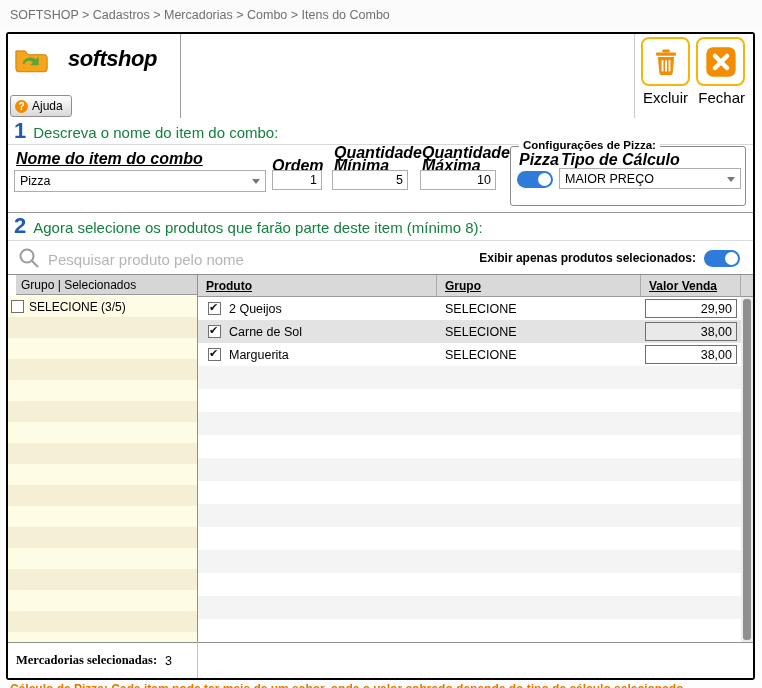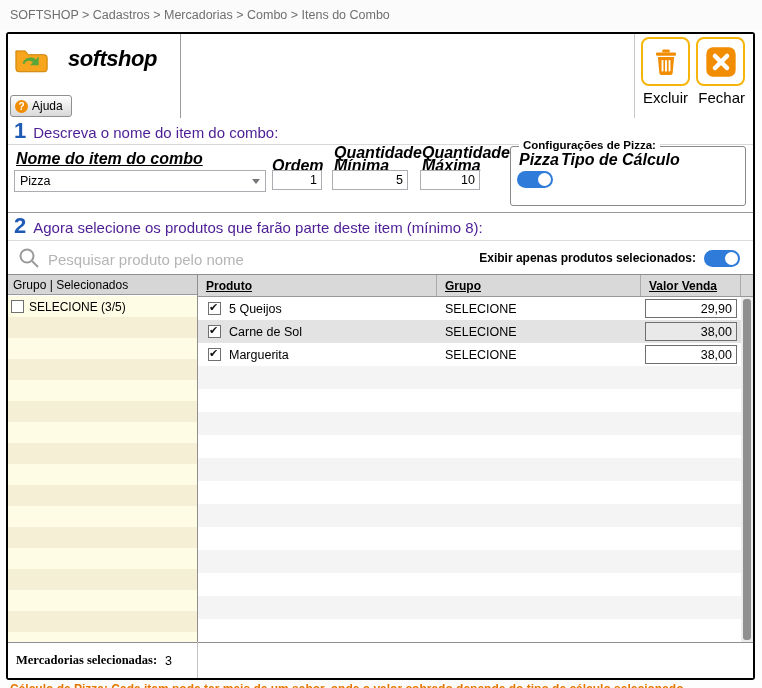--- a/index.html
+++ b/index.html
@@ -24,21 +24,21 @@
     display:flex;align-items:center;justify-content:center;flex:none;}
   .q-icon::after{content:"?";}
   .hdr-sep{position:absolute;left:626px;top:0;width:1px;height:84px;background:#c9c9c9;}
   .tool-btn{position:absolute;top:3px;width:49px;height:49px;border:2px solid #F5B50A;border-radius:8px;
     background:#fff;display:flex;align-items:center;justify-content:center;box-sizing:border-box;}
   .tool-lbl{position:absolute;top:55px;width:49px;text-align:center;font-size:15px;}
   
   .sec-hdr{position:absolute;left:0;width:745px;display:flex;align-items:baseline;gap:7px;padding-left:6px;
     box-sizing:border-box;background:#fff;}
   .sec-num{font-size:22px;font-weight:bold;color:#1F5BB5;line-height:26px;}
-  .sec-title{font-size:15px;color:#4c1d95;}
+  .sec-title{font-size:15px;color:#15803d;}
   #sec1{top:84px;height:27px;border-bottom:1px solid #d8d8d8;}
   #sec2{top:178px;height:28px;border-top:1px solid #999;}
   
   .form{position:absolute;left:0;top:111px;width:745px;height:67px;}
   .flabel{position:absolute;font-size:16px;font-weight:bold;line-height:13px;font-style:italic;}
   .ctrl{position:absolute;box-sizing:border-box;border:1px solid #abadb3;height:22px;font-size:12.5px;
     background:#fff;display:flex;align-items:center;}
   .select{padding-left:5px;padding-right:18px;}
   .chevron{position:absolute;right:5px;top:8px;width:0;height:0;border-left:4px solid transparent;
     border-right:4px solid transparent;border-top:5px solid #777;}
@@ -51,21 +51,21 @@
   .search-row{position:absolute;left:0;top:206px;width:745px;height:35px;border-top:1px solid #dcdcdc;
     border-bottom:1px solid #8f8f8f;box-sizing:border-box;background:#fff;}
   .search-icon{position:absolute;left:10px;top:6px;}
   .search-input{position:absolute;left:38px;top:4px;width:400px;height:26px;border:none;outline:none;
     font-size:15px;font-family:"Liberation Sans",sans-serif;color:#333;background:transparent;}
   .search-input::placeholder{color:#b5b5b5;}
   .filter-label{position:absolute;right:57px;top:10px;font-size:12px;font-weight:bold;}
   .filter-toggle{position:absolute;right:13px;top:9px;}
   
   .content{position:absolute;left:0;top:241px;width:745px;height:367px;}
-  .lpanel{position:absolute;left:0;top:0;width:190px;height:367px;border-right:1px solid #8f8f8f;box-sizing:border-box;}
+  .lpanel{position:absolute;left:0;top:0;width:190px;height:367px;border-right:1px solid #8f8f8f;box-sizing:border-box;padding-left:8px;}
   .lhdr{height:20px;background:#d6d6d6;border-bottom:1px solid #9a9a9a;font-size:12px;display:flex;
     align-items:center;padding-left:5px;box-sizing:border-box;}
   .llist{position:absolute;top:21px;left:0;right:0;bottom:0;
     background:repeating-linear-gradient(to bottom,#fffce6 0 21px,#f5f0d5 21px 42px);}
   .litem{height:21px;display:flex;align-items:center;gap:5px;padding-left:3px;font-size:12px;}
   .cb{width:13px;height:13px;border:1px solid #707070;background:#fff;box-sizing:border-box;position:relative;flex:none;}
   .cb.checked::after{content:"✔";position:absolute;left:0;top:-2px;font-size:11px;color:#111;}
   .tbl{position:absolute;left:190px;top:0;width:555px;height:367px;}
   .thead{display:flex;height:22px;background:#d9d9d9;border-bottom:1px solid #999;font-size:12px;font-weight:bold;box-sizing:border-box;text-decoration:underline;}
   .th{display:flex;align-items:center;padding-left:8px;border-right:1px solid #ababab;box-sizing:border-box;}
@@ -158,27 +158,31 @@
     <span class="flabel" style="left:326px;top:1px;">
       <span style="display:block;">Quantidade</span>
       <span style="display:block;">Mínima</span>
     </span>
     <div class="ctrl numbox" style="left:324px;top:25px;width:76px;height:20px;">5</div>
 
     <span class="flabel" style="left:414px;top:1px;">
       <span style="display:block;">Quantidade</span>
       <span style="display:block;">Máxima</span>
     </span>
-    <div class="ctrl numbox" style="left:412px;top:25px;width:60px;height:20px;">10</div>
+    <div class="ctrl numbox" style="left:412px;top:25px;width:76px;height:20px;">10</div>
 
     <div class="gbox">
       <span class="gleg">Configurações de Pizza:</span>
       <span class="flabel" style="left:8px;top:6px;">Pizza</span>
       <span class="toggle" style="position:absolute;left:6px;top:24px;"></span>
       <span class="flabel" style="left:50px;top:6px;">Tipo de Cálculo</span>
+      <div class="ctrl select" style="left:48px;top:21px;width:182px;height:21px;">
+        <span>MAIOR PREÇO</span>
+        <span class="chevron"></span>
+      </div>
     </div>
   </div>
 
   <div class="sec-hdr" id="sec2">
     <span class="sec-num">2</span>
     <span class="sec-title">Agora selecione os produtos que farão parte deste item (mínimo 8):</span>
   </div>
 
   <div class="search-row">
     <svg class="search-icon" width="22" height="22" viewBox="0 0 22 22">
@@ -205,21 +209,21 @@
       <div class="thead">
         <div class="th th-prod">Produto</div>
         <div class="th th-grp">Grupo</div>
         <div class="th th-val">Valor Venda</div>
       </div>
 
       <div class="rows">
         <div class="row">
           <div class="cell-prod">
             <span class="cb checked"></span>
-            <span>5 Queijos</span>
+            <span>2 Queijos</span>
           </div>
           <div class="cell-grp">SELECIONE</div>
           <div class="cell-val">
             <div class="price">29,90</div>
           </div>
         </div>
 
         <div class="row sel">
           <div class="cell-prod">
             <span class="cb checked"></span>

